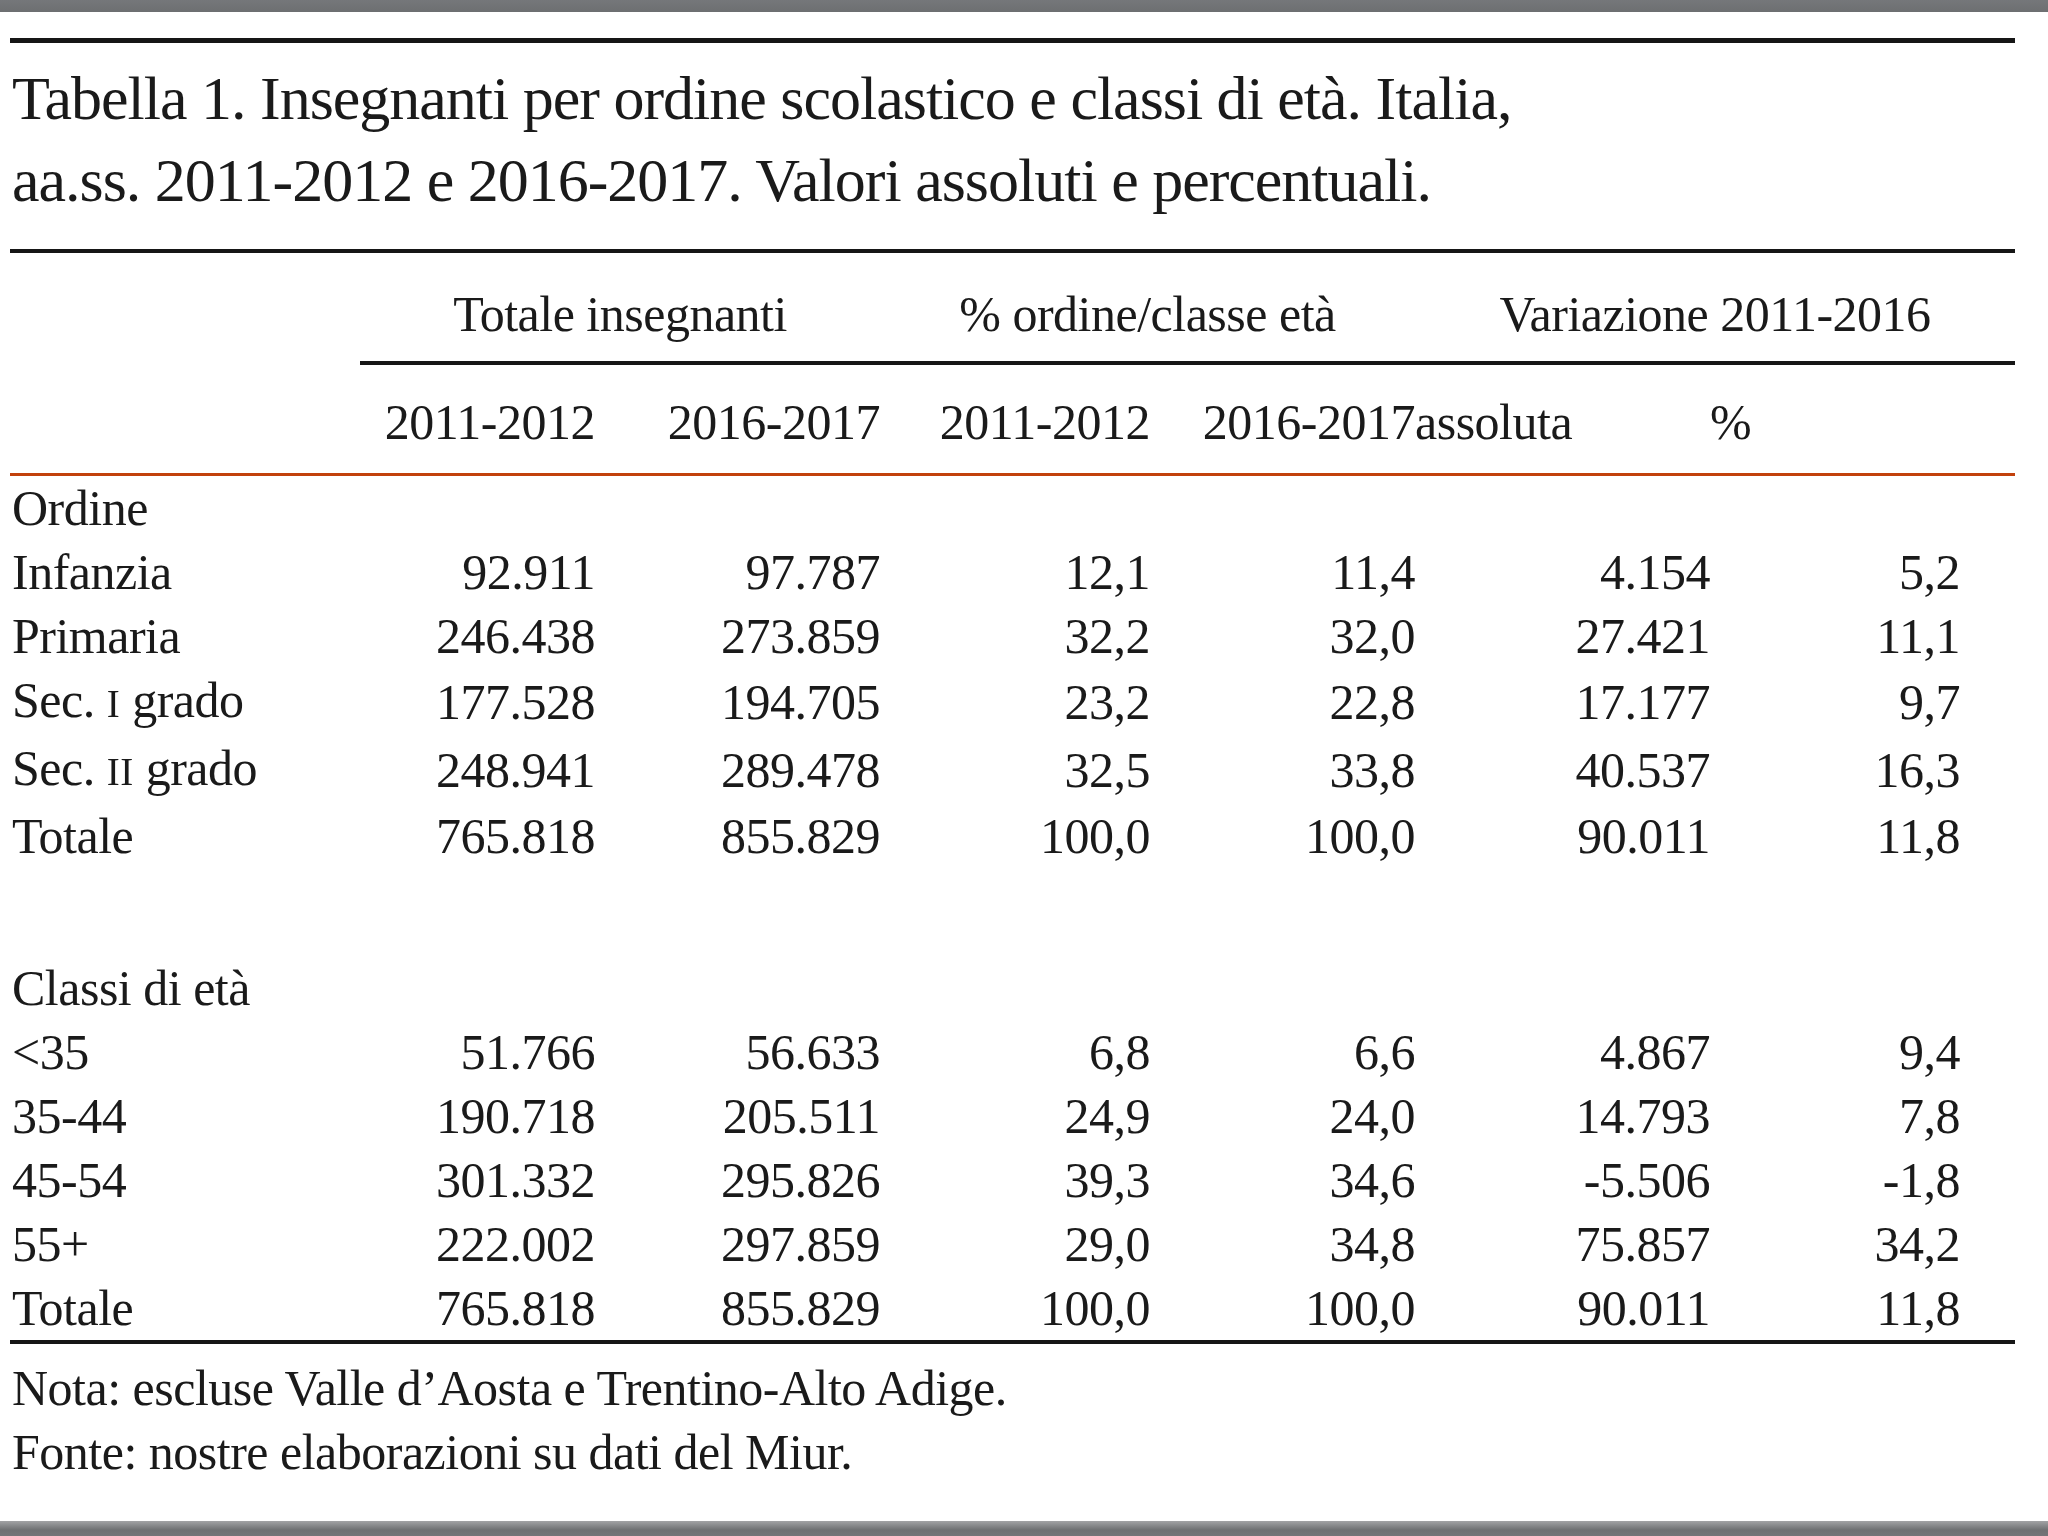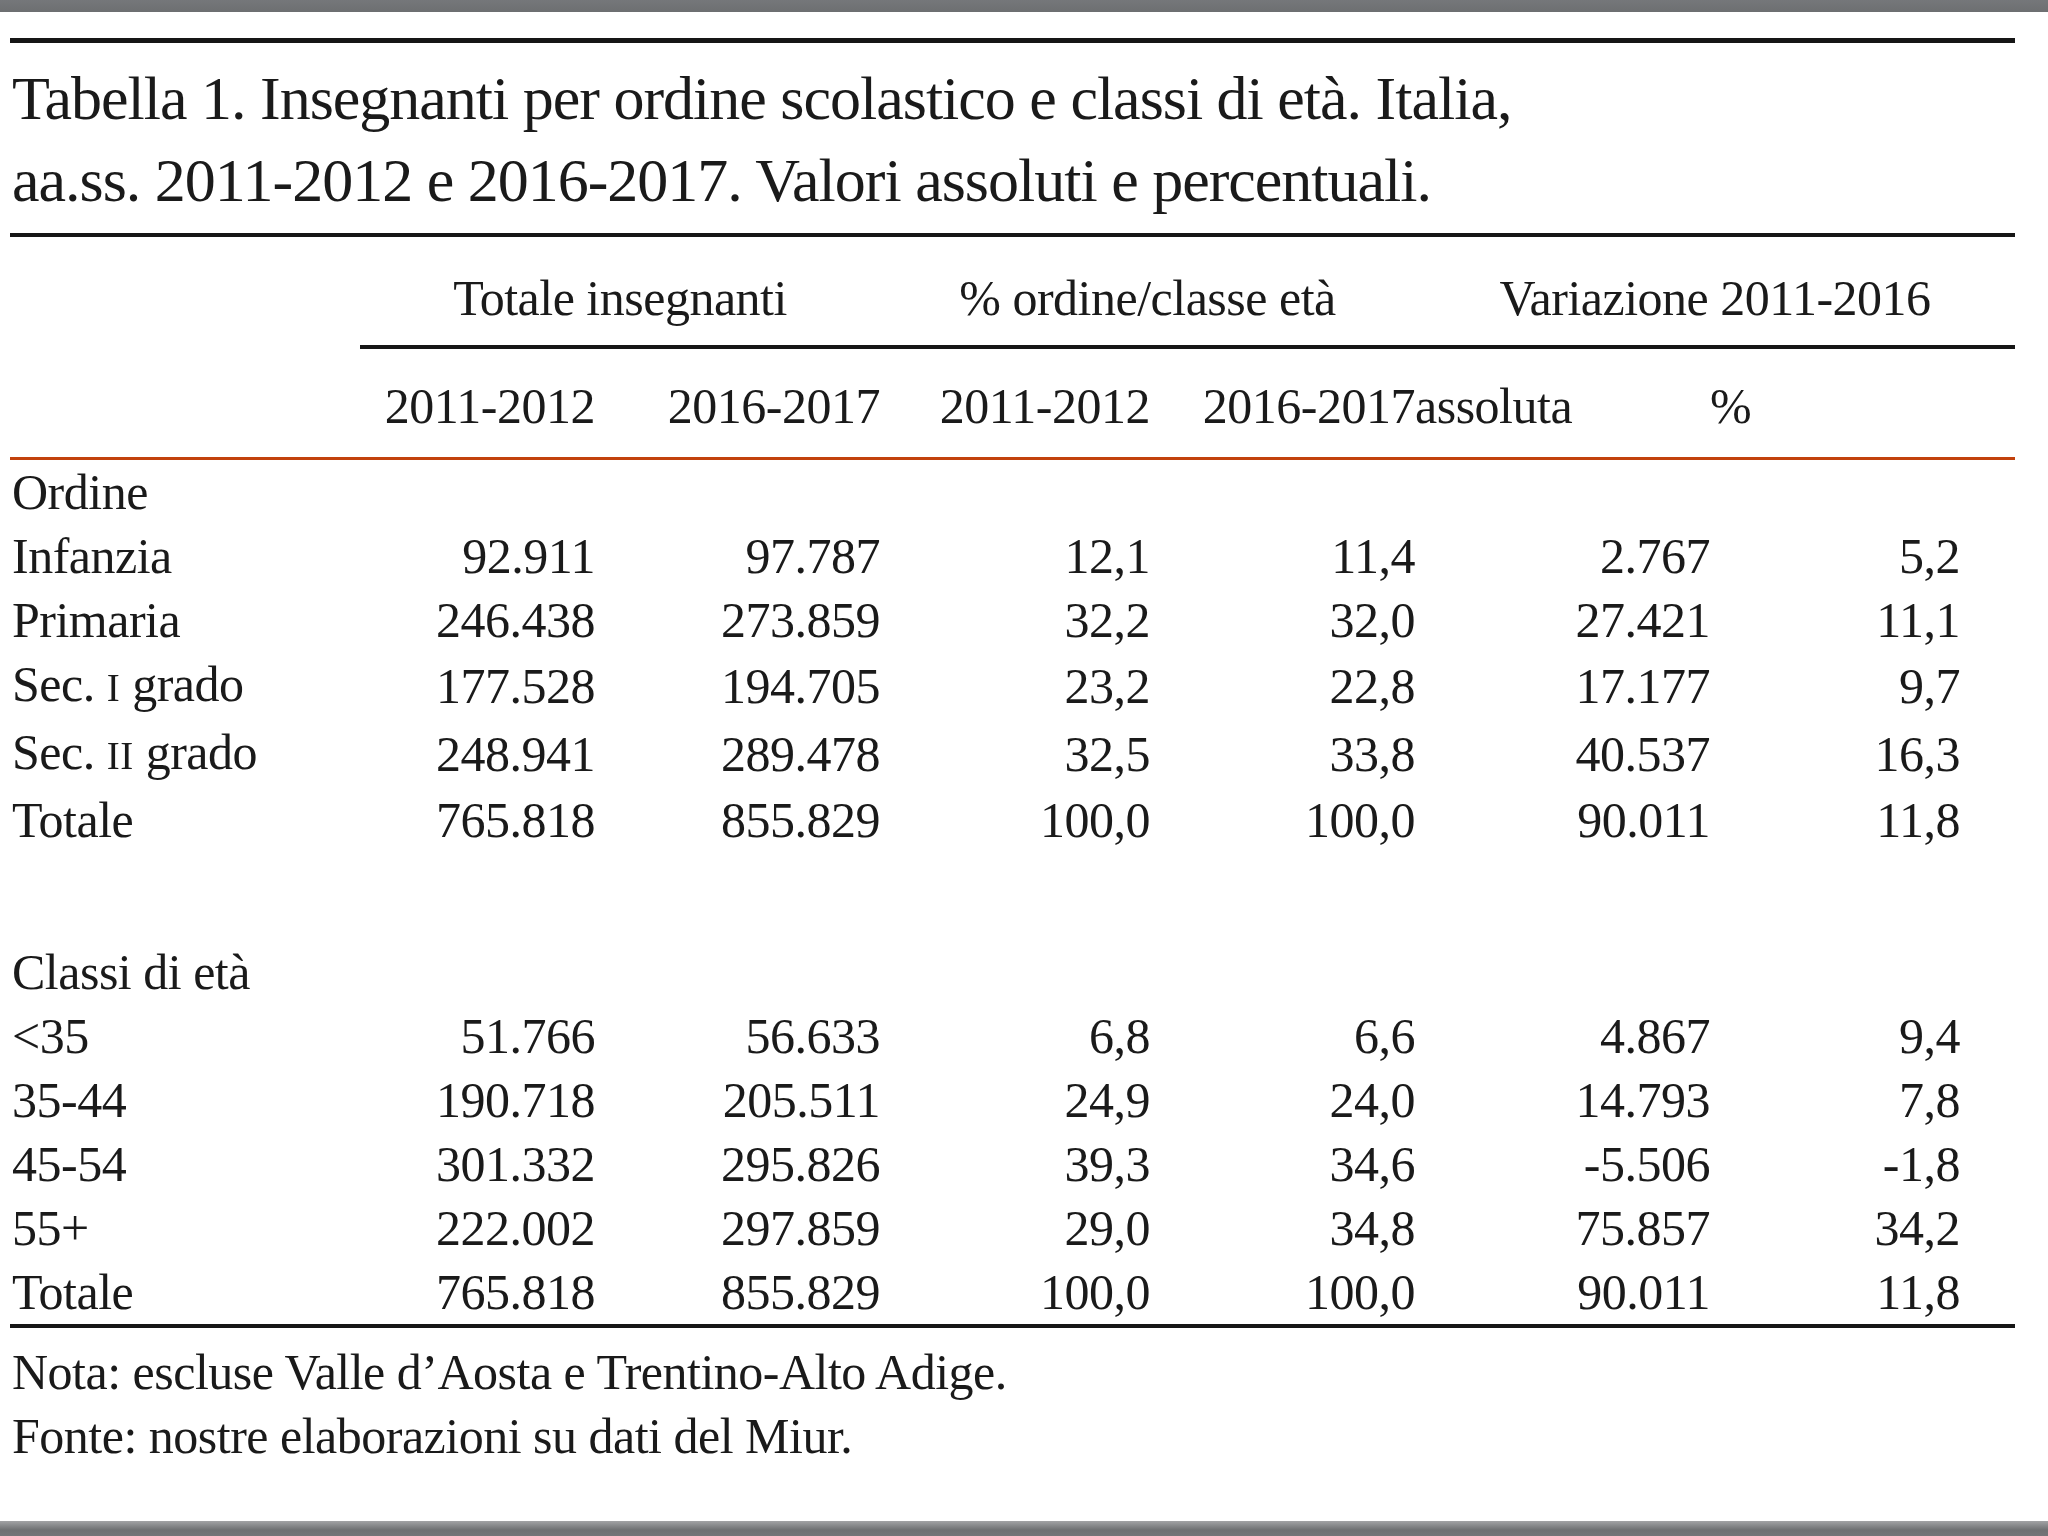--- a/index.html
+++ b/index.html
@@ -19,21 +19,21 @@
     position:absolute; bottom:0; left:0; width:2048px; height:15px;
     background:linear-gradient(180deg,#a2a3a5 0%,#6e7072 60%,#737578 100%);
   }
   .content {
     position:absolute; top:12px; left:10px; width:2005px;
   }
   .rule { height:4px; background:#161616; }
   .rule-top { height:5px; margin-top:26px; }
   .title {
     font-size:62px; line-height:82px; letter-spacing:-1px;
-    padding:14px 0 12px 2px;
+    padding:14px 0 28px 2px;
     white-space:nowrap;
   }
   table { width:2005px; border-collapse:collapse; table-layout:fixed; }
   th, td {
     font-weight:normal; font-size:50px; padding:0;
     letter-spacing:-0.5px; overflow:visible; white-space:nowrap;
   }
   .grp {
     line-height:54px;
     padding:34px 0 20px 0;
@@ -99,21 +99,21 @@
     <tbody>
       <tr>
         <td class="sect" colspan="7">Ordine</td>
       </tr>
       <tr>
         <td class="lbl">Infanzia</td>
         <td class="num">92.911</td>
         <td class="num">97.787</td>
         <td class="num">12,1</td>
         <td class="num">11,4</td>
-        <td class="num">2.767</td>
+        <td class="num">4.154</td>
         <td class="num last">5,2</td>
       </tr>
       <tr>
         <td class="lbl">Primaria</td>
         <td class="num">246.438</td>
         <td class="num">273.859</td>
         <td class="num">32,2</td>
         <td class="num">32,0</td>
         <td class="num">27.421</td>
         <td class="num last">11,1</td>

